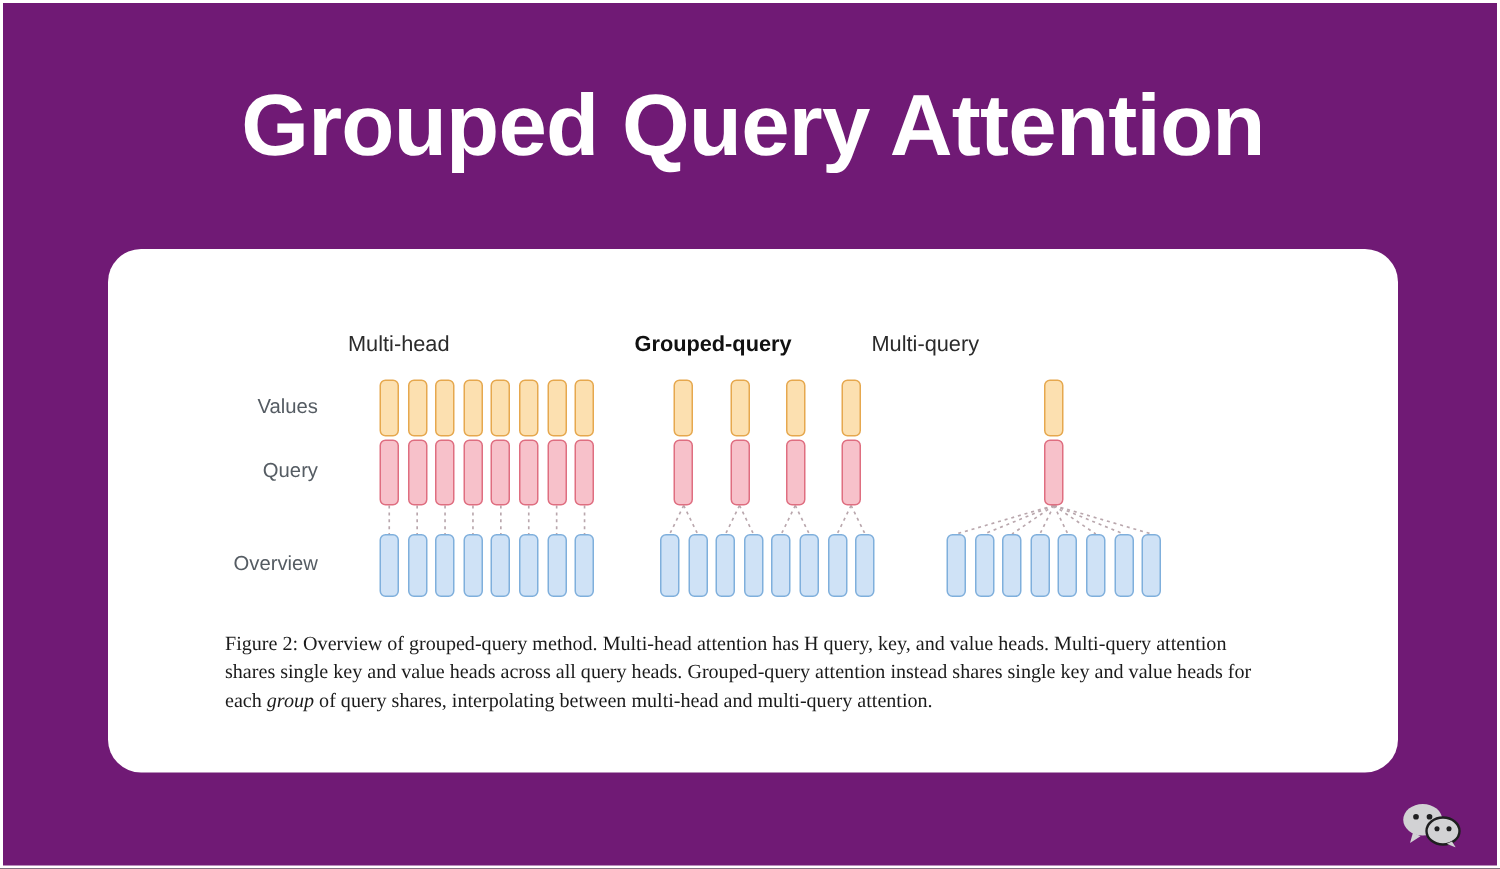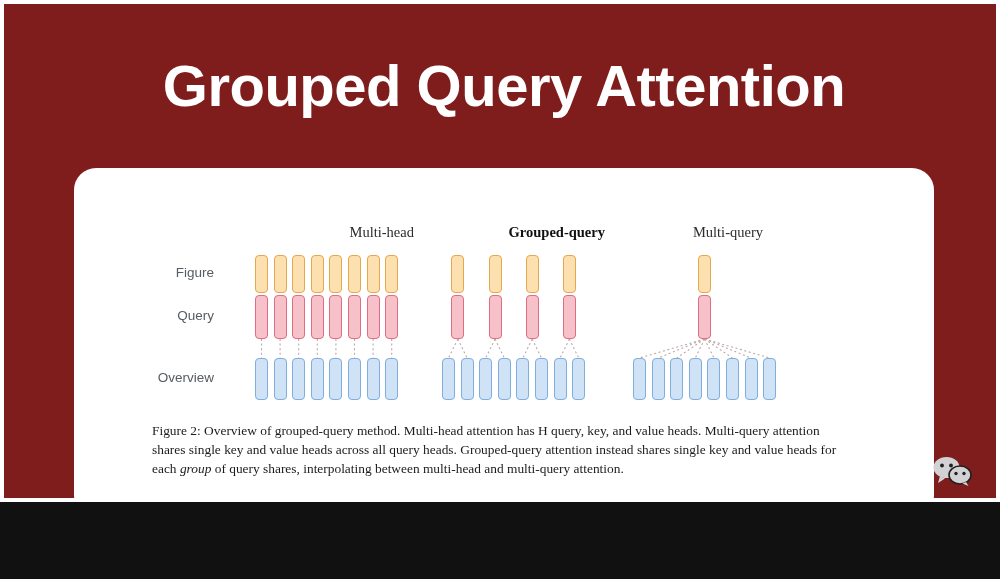--- a/index.html
+++ b/index.html
@@ -9,24 +9,24 @@
   }
   body {
     width: 1000px;
     height: 579px;
     overflow: hidden;
     font-family: "Liberation Sans", sans-serif;
   }
   #slide {
     position: relative;
     width: 1000px;
-    height: 502px;
-    background: #7f1d1d;
+    height: 579px;
+    background: #701a75;
     box-sizing: border-box;
-    border: 4px solid #ffffff;
+    border: 2px solid #ffffff;
     overflow: hidden;
   }
 
   
   #slide-title {
     position: absolute;
     left: 0;
     top: 50px;
     width: 1000px;
     text-align: center;
@@ -57,23 +57,23 @@
     left: 0;
     top: 0;
     width: 860px;
     height: 249px;
   }
 
   .col-title {
     position: absolute;
     top: 56px;
     color: #2b2b2b;
-    font-family: Liberation Serif, serif;
+    font-family: Liberation Sans, sans-serif;
     font-size: 14.5px;
-    text-align: right;
+    text-align: left;
     white-space: nowrap;
   }
   .col-title.bold { font-weight: bold; color: #111; }
 
   .row-label {
     position: absolute;
     color: #555c63;
     font-family: "Liberation Sans", sans-serif;
     font-size: 13.5px;
     text-align: right;
@@ -209,21 +209,21 @@
           <div class="blk queries" style="left: 652px; top: 190px; width: 13px; height: 42px;"></div>
           <div class="blk queries" style="left: 670.6px; top: 190px; width: 13px; height: 42px;"></div>
           <div class="blk queries" style="left: 689.2px; top: 190px; width: 13px; height: 42px;"></div>
           <div class="blk keys" style="left: 624.1px; top: 127px; width: 13px; height: 44px;"></div>
           <div class="blk values" style="left: 624.1px; top: 87px; width: 13px; height: 38px;"></div>
         </div>
       <div id="labels-layer">
           <div class="col-title" style="left: 160px; width: 180px;">Multi-head</div>
           <div class="col-title bold" style="left: 351px; width: 180px;">Grouped-query</div>
           <div class="col-title" style="left: 509px; width: 180px;">Multi-query</div>
-          <div class="row-label" style="left: 30px; top: 97px;">Figure</div>
+          <div class="row-label" style="left: 30px; top: 97px;">Values</div>
           <div class="row-label" style="left: 30px; top: 140px;">Query</div>
           <div class="row-label" style="left: 30px; top: 202px;">Overview</div>
         </div>
     </div>
 
     <div id="caption">
       <span>Figure 2: Overview of grouped-query method. Multi-head attention has H query, key, and value heads. Multi-query attention shares single key and value heads across all query heads. Grouped-query attention instead shares single key and value heads for each </span><i>group</i><span> of query shares, interpolating between multi-head and multi-query attention.</span>
     </div>
   </div>
 

